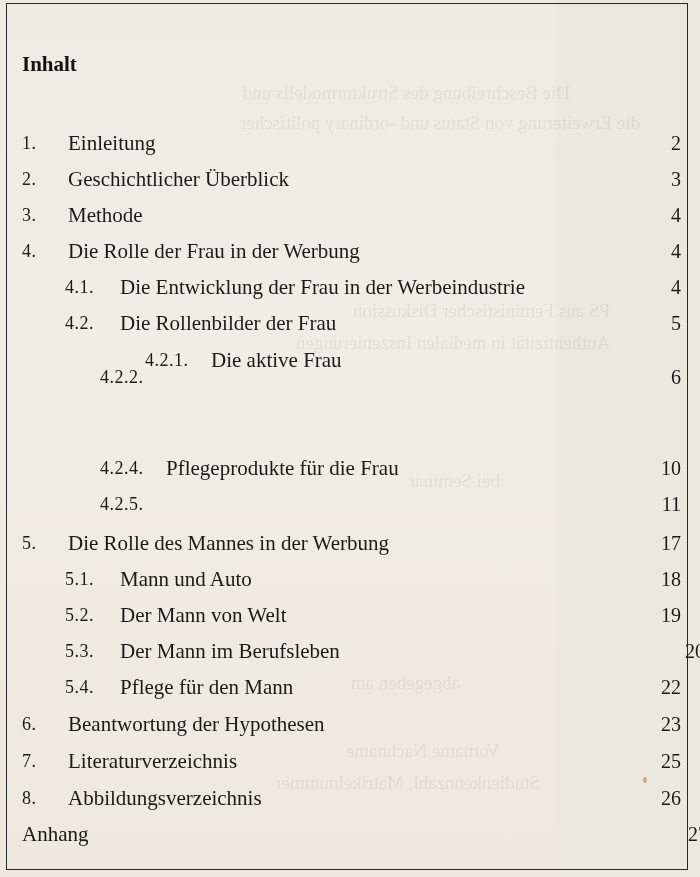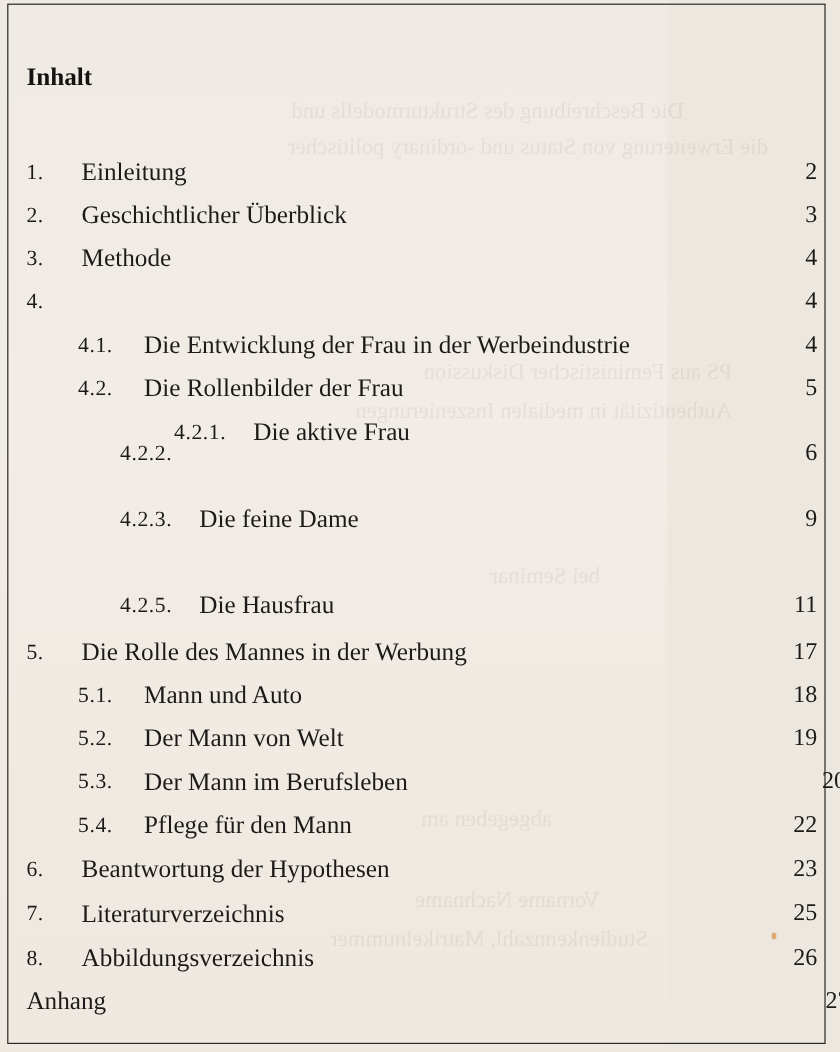--- a/index.html
+++ b/index.html
@@ -133,20 +133,21 @@
     </div>
 
     <div class="row lvl1" style="top:198px;">
       <span class="num">3.</span>
       <span class="label">Methode</span>
       <span class="page-no">4</span>
     </div>
 
     <div class="row lvl1" style="top:234px;">
       <span class="num">4.</span>
+      <span class="label">Die Rolle der Frau in der Werbung</span>
       <span class="page-no">4</span>
     </div>
 
     <div class="row lvl2" style="top:270px;text-decoration:underline;">
       <span class="num">4.1.</span>
       <span class="label">Die Entwicklung der Frau in der Werbeindustrie</span>
       <span class="page-no">4</span>
     </div>
 
     <div class="row lvl2" style="top:306px;">
@@ -159,30 +160,29 @@
       <span class="num">4.2.1.</span>
       <span class="label">Die aktive Frau</span>
       <span class="page-no">5</span>
     </div>
 
     <div class="row lvl3" style="top:360px;">
       <span class="num">4.2.2.</span>
       <span class="page-no">6</span>
     </div>
 
-    <div class="row lvl3" style="top:415px;">
-      <span class="num">4.2.3.</span>
-      <span class="label">Die feine Dame</span>
-      <span class="page-no">9</span>
-    </div>
-
+
+    <div class="row lvl3" style="top:451px;">
+      <span class="num">4.2.4.</span>
+      <span class="label">Pflegeprodukte für die Frau</span>
+      <span class="page-no">10</span>
+    </div>
 
     <div class="row lvl3" style="top:487px;">
       <span class="num">4.2.5.</span>
-      <span class="label">Die Hausfrau</span>
       <span class="page-no">11</span>
     </div>
 
     <div class="row lvl1" style="top:526px;">
       <span class="num">5.</span>
       <span class="label">Die Rolle des Mannes in der Werbung</span>
       <span class="page-no">17</span>
     </div>
 
     <div class="row lvl2" style="top:562px;">

